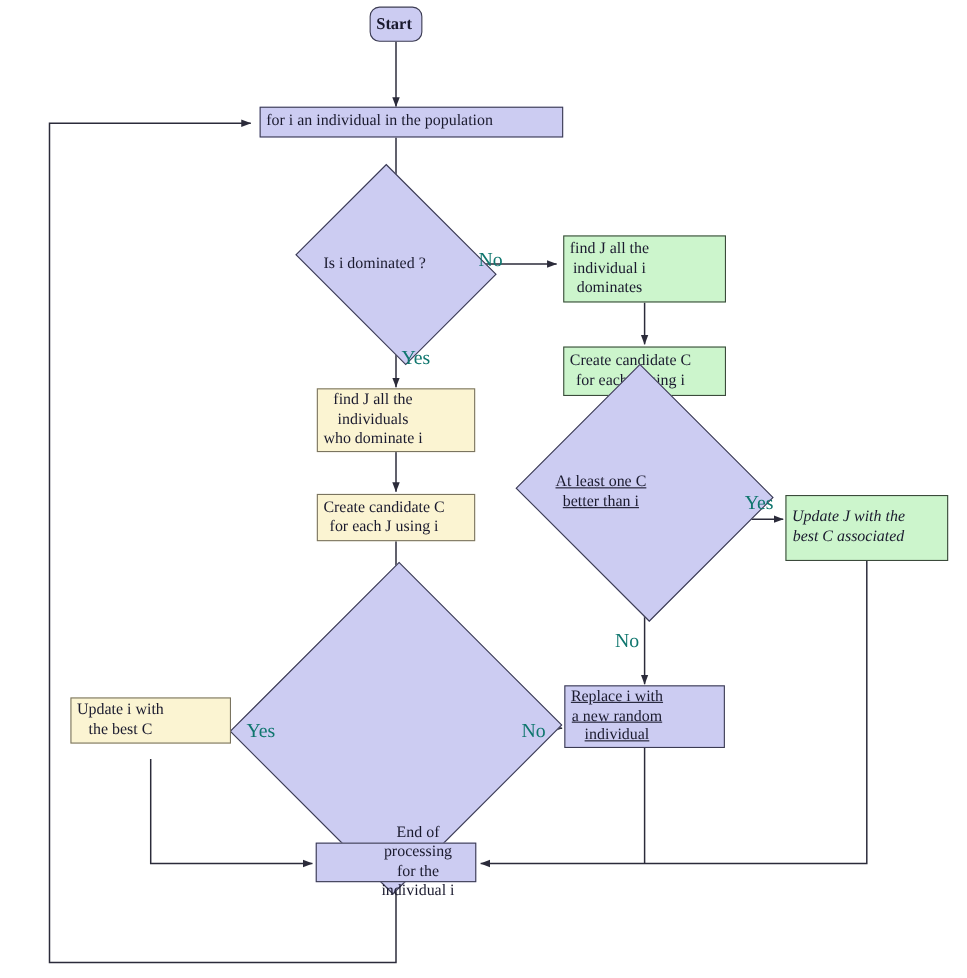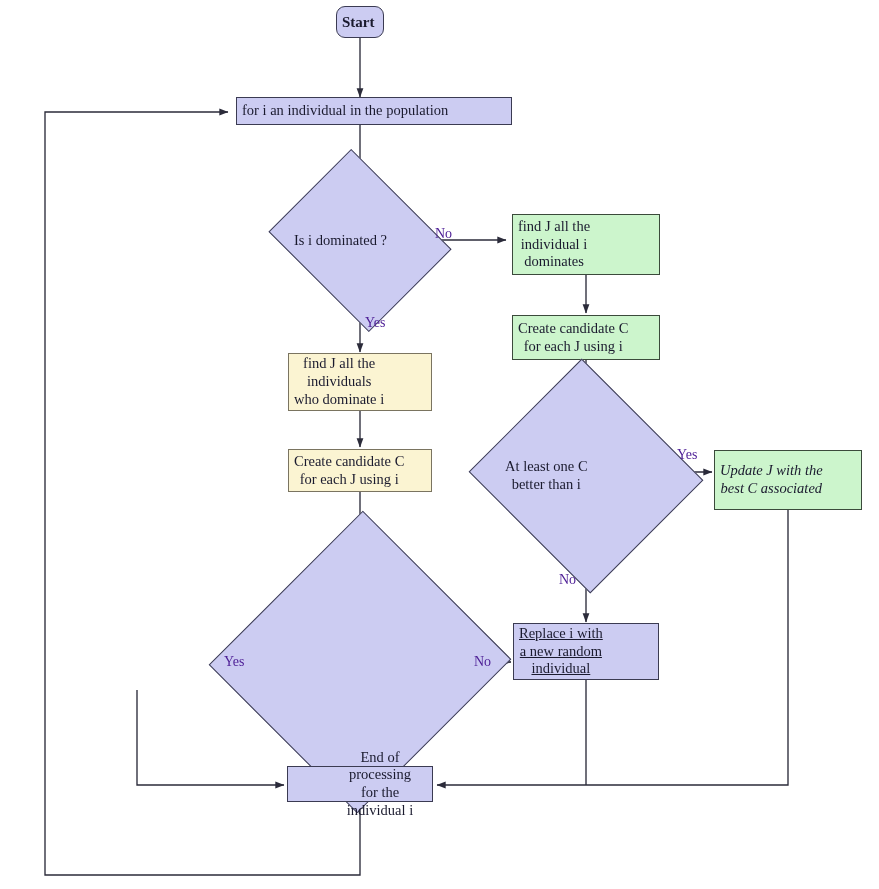--- a/index.html
+++ b/index.html
@@ -76,22 +76,22 @@
     transform: rotate(45deg);
     box-sizing: border-box;
   }
   .diamond .lbl {
     position: relative;
     z-index: 2;
   }
   
   .edge-label {
     position: absolute;
-    font-size: 14px;
-    color: #4c1d95;
+    font-size: 18px;
+    color: #0f766e;
     z-index: 6;
     white-space: nowrap;
     background: transparent;
   }
 </style>
 </head>
 <body>
 
 <div id="diagram-root">
 
@@ -154,21 +154,21 @@
     <span class="lbl">find J all the
 individual i
 dominates</span>
   </div>
 
   <div class="node box-green" style="left:512px; top:315px; width:148px; height:45px;">
     <span class="lbl">Create candidate C
 for each J using i</span>
   </div>
 
-  <div class="node diamond" style="left:500px; top:396px; width:172px; height:160px;">
+  <div class="node diamond" style="left:500px; top:368px; width:172px; height:160px;text-decoration:underline;">
     <span class="dia-shape"></span>
     <span class="lbl">At least one C
 better than i</span>
   </div>
 
   <div class="node box-green" style="left:714px; top:450px; width:148px; height:60px;font-style:italic;">
     <span class="lbl">Update J with the
 best C associated</span>
   </div>
 
@@ -180,20 +180,24 @@
 
   <div class="node box-cream" style="left:288px; top:449px; width:144px; height:43px;">
     <span class="lbl">Create candidate C
 for each J using i</span>
   </div>
 
   <div class="node diamond" style="left:255px; top:553px; width:210px; height:218px;">
     <span class="dia-shape"></span>
   </div>
 
+  <div class="node box-cream" style="left:64px; top:634px; width:146px; height:42px;">
+    <span class="lbl">Update i with
+the best C</span>
+  </div>
 
   <div class="node box-purple" style="left:513px; top:623px; width:146px; height:57px;text-decoration:underline;">
     <span class="lbl">Replace i with
 a new random
 individual</span>
   </div>
 
   <div class="node box-purple" style="left:287px; top:766px; width:146px; height:36px;padding-left:40px;">
     <span class="lbl">End of processing
 for the individual i</span>

